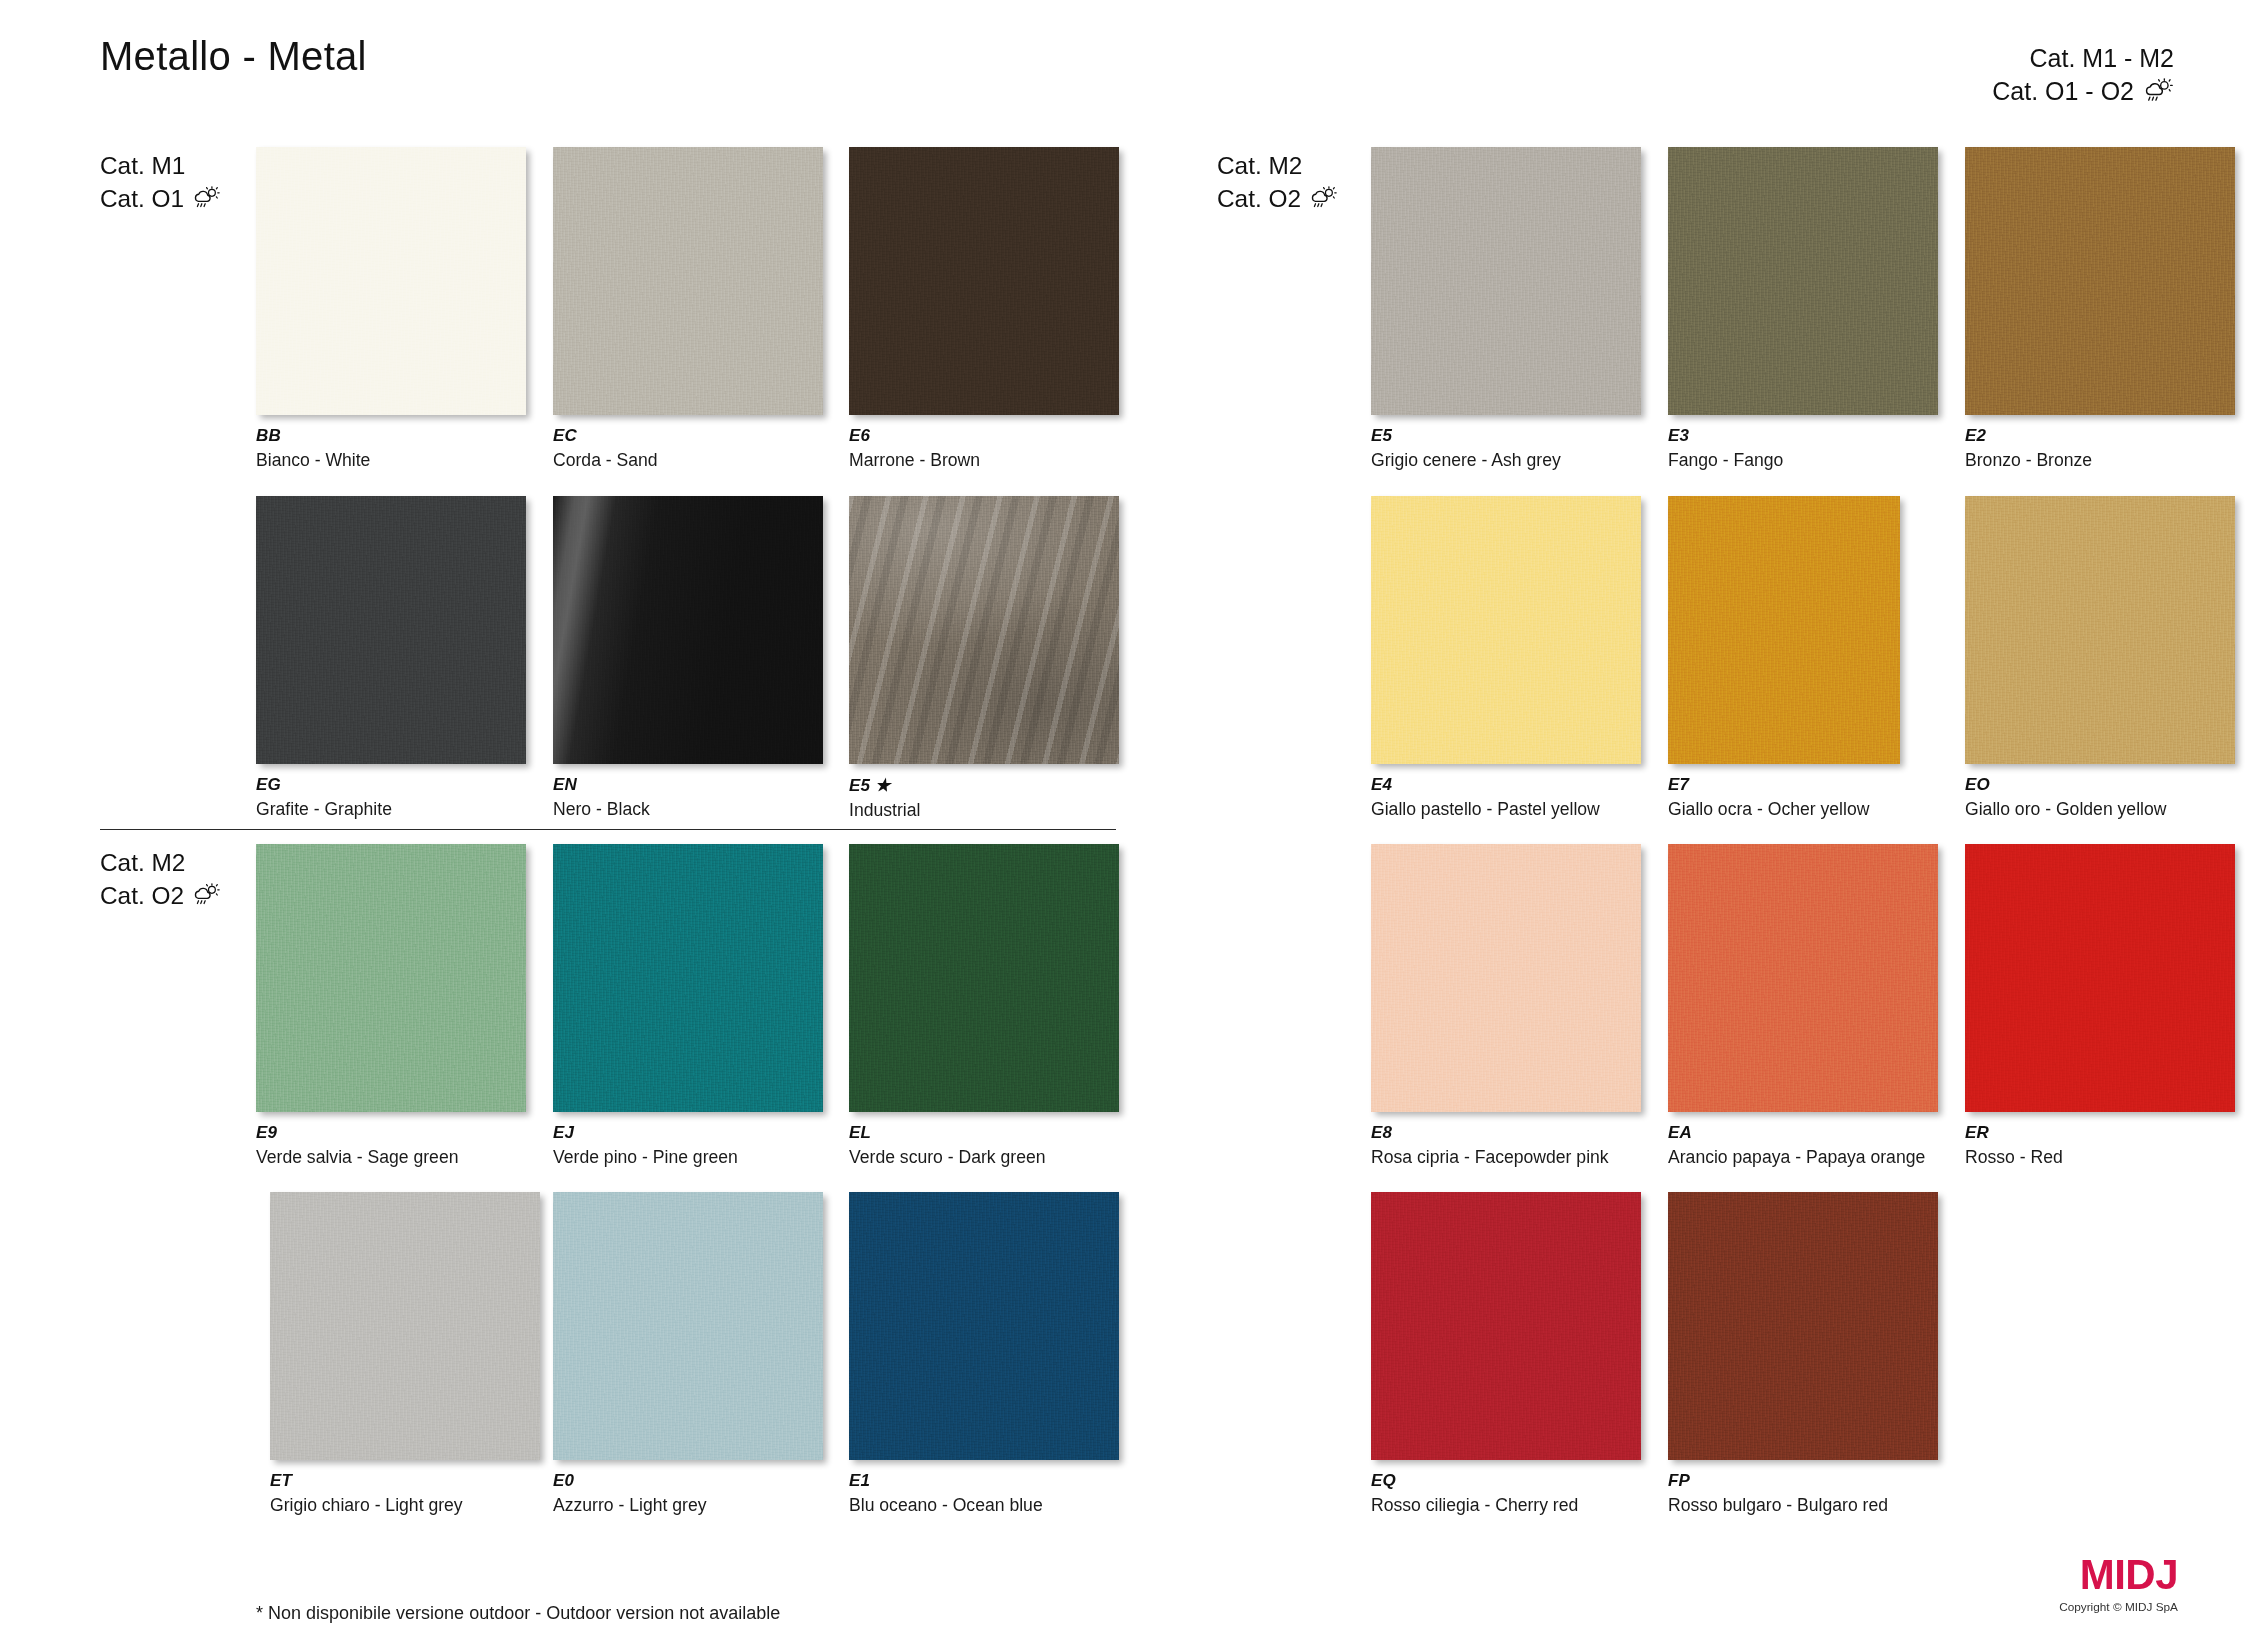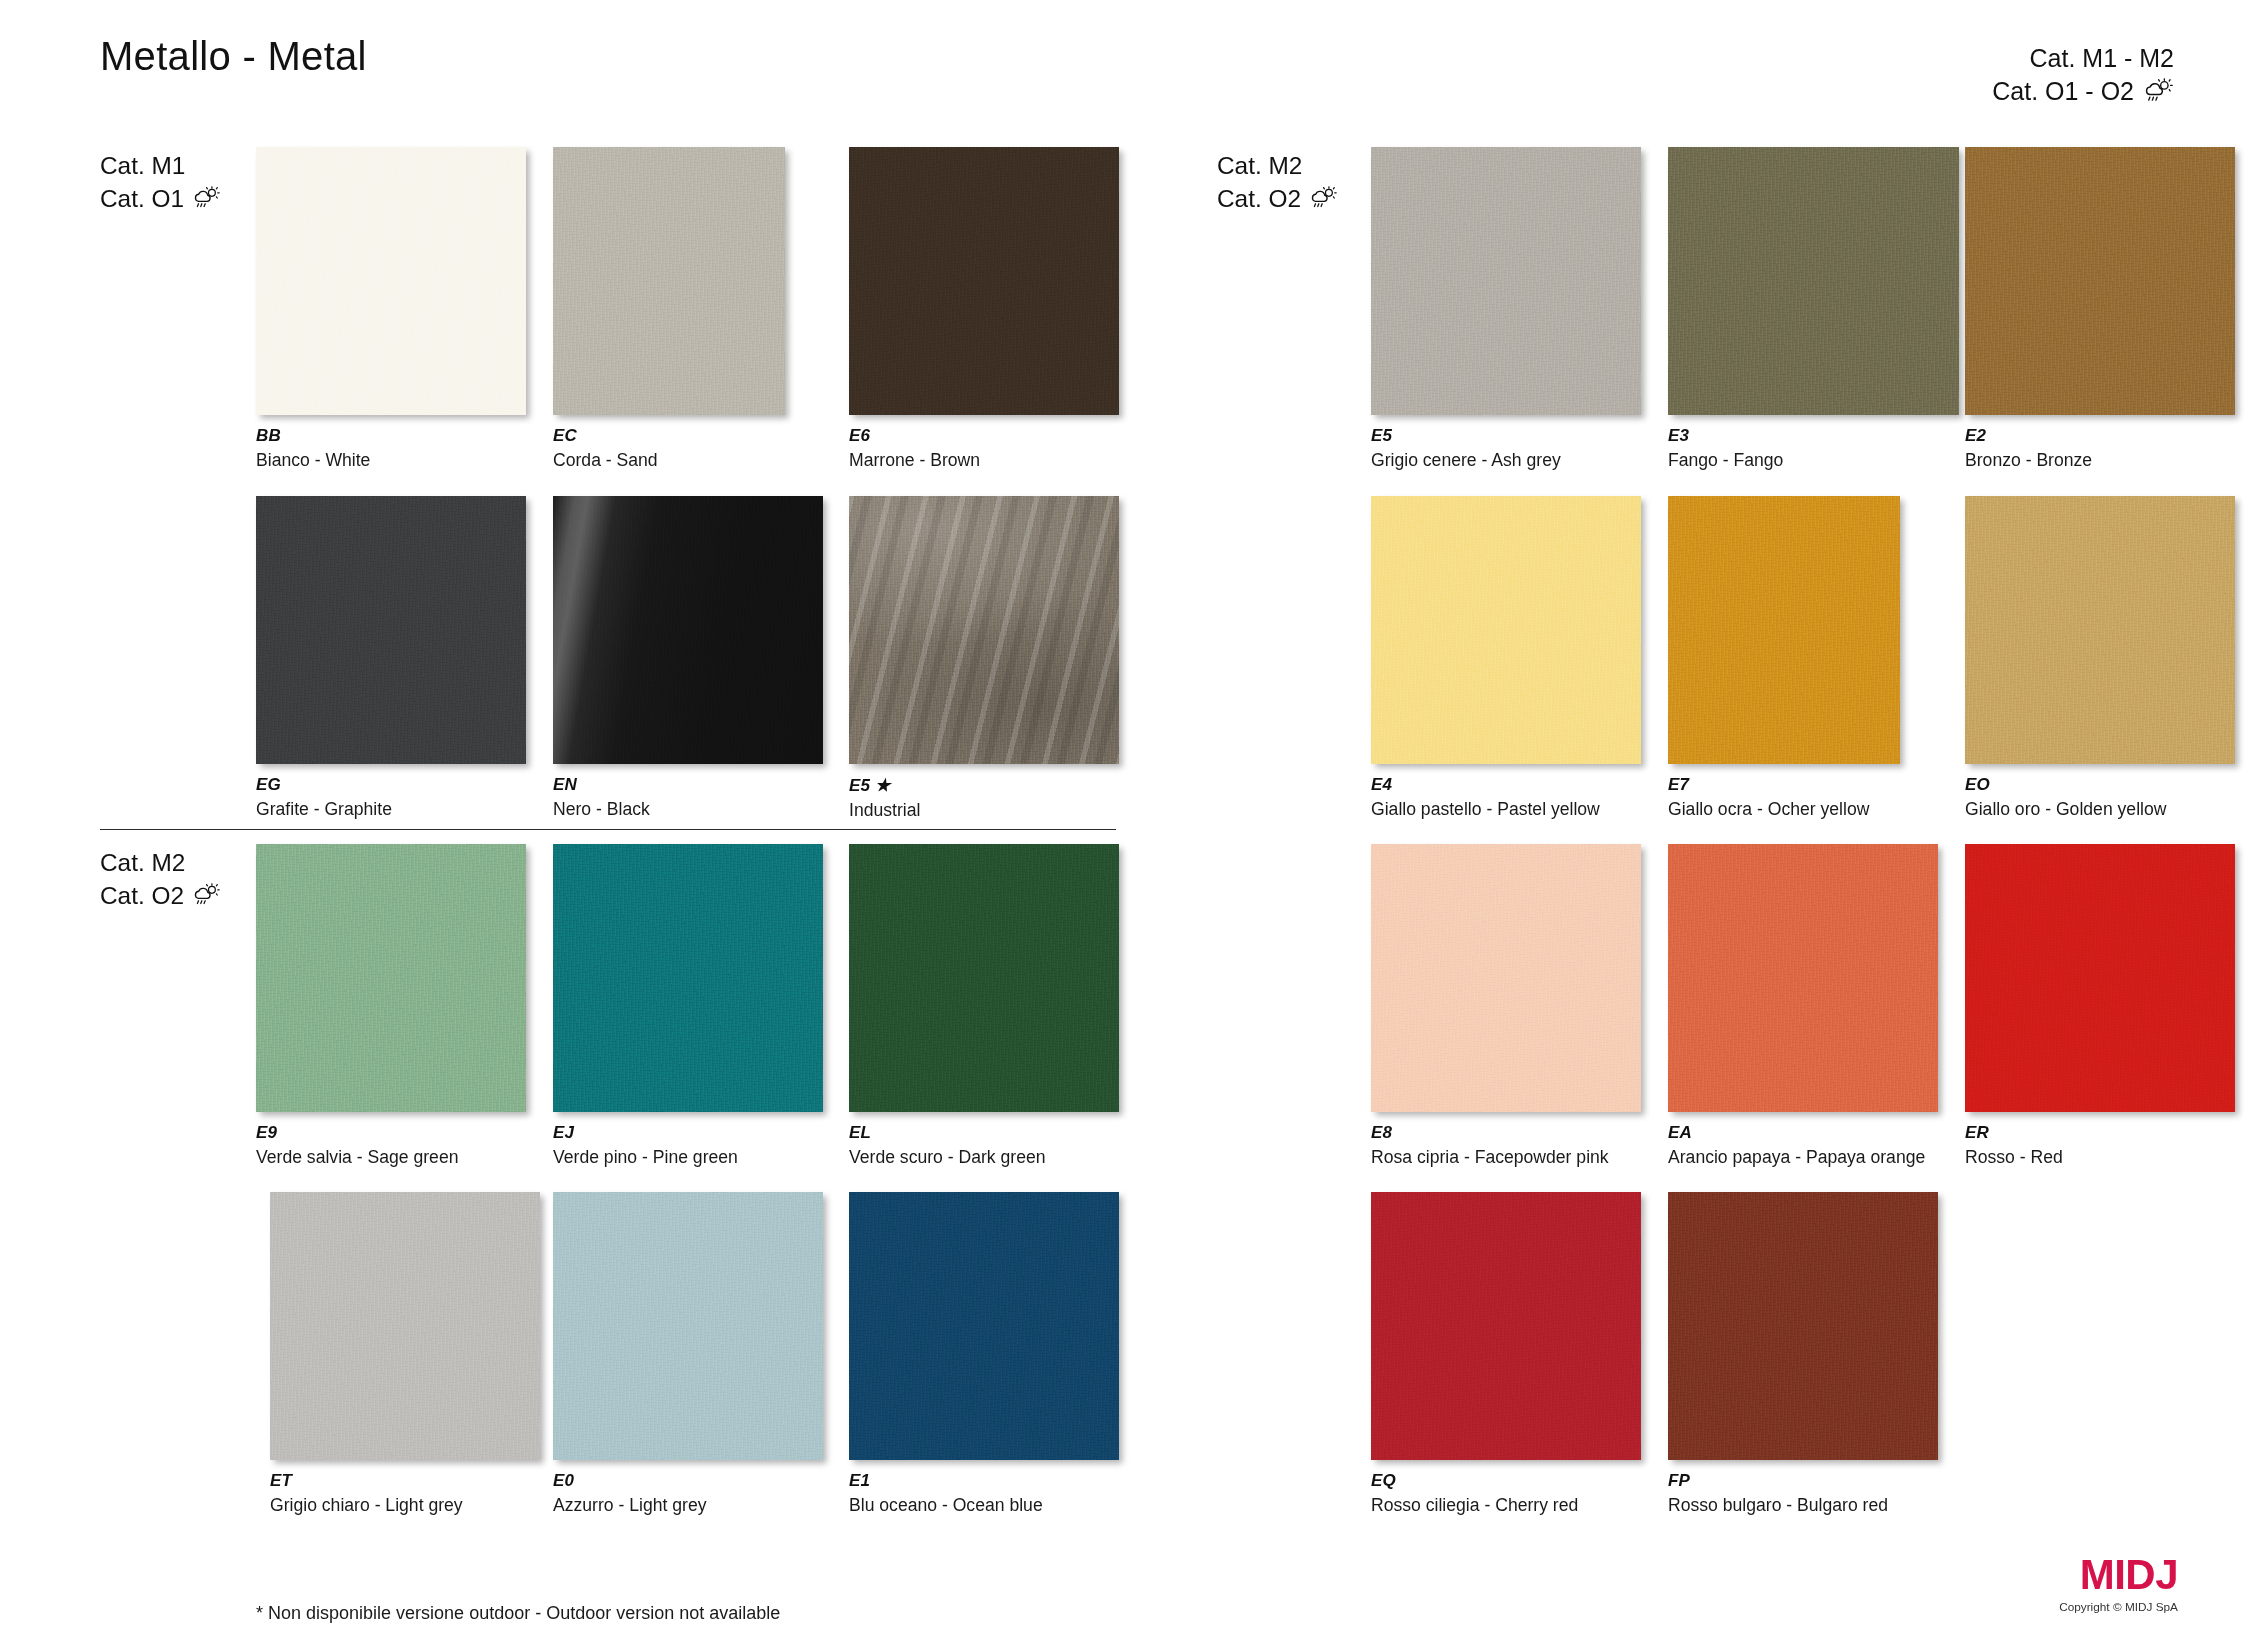--- a/index.html
+++ b/index.html
@@ -284,21 +284,21 @@
 
 <div id="grid-left">
     <div class="swatch-cell" style="left: 256px; top: 147px; width: 270px;">
       <div class="swatch" style="background: rgb(248, 246, 236);">
         <div class="grain"></div>
         <div class="sheen"></div>
       </div>
       <div class="swatch-code">BB</div>
       <div class="swatch-name">Bianco - White</div>
     </div>
-    <div class="swatch-cell" style="left: 553px; top: 147px; width: 232px;">
+    <div class="swatch-cell" style="left: 553px; top: 147px; width: 270px;">
       <div class="swatch" style="background: rgb(185, 181, 170);">
         <div class="grain"></div>
         <div class="sheen"></div>
       </div>
       <div class="swatch-code">EC</div>
       <div class="swatch-name">Corda - Sand</div>
     </div>
     <div class="swatch-cell" style="left: 849px; top: 147px; width: 270px;">
       <div class="swatch" style="background: rgb(59, 46, 35);">
         <div class="grain"></div>
@@ -382,21 +382,21 @@
   </div>
 <div id="grid-right">
     <div class="swatch-cell" style="left: 1371px; top: 147px; width: 270px;">
       <div class="swatch" style="background: rgb(178, 173, 165);">
         <div class="grain"></div>
         <div class="sheen"></div>
       </div>
       <div class="swatch-code">E5</div>
       <div class="swatch-name">Grigio cenere - Ash grey</div>
     </div>
-    <div class="swatch-cell" style="left: 1668px; top: 147px; width: 291px;">
+    <div class="swatch-cell" style="left: 1668px; top: 147px; width: 270px;">
       <div class="swatch" style="background: rgb(110, 106, 78);">
         <div class="grain"></div>
         <div class="sheen"></div>
       </div>
       <div class="swatch-code">E3</div>
       <div class="swatch-name">Fango - Fango</div>
     </div>
     <div class="swatch-cell" style="left: 1965px; top: 147px; width: 270px;">
       <div class="swatch" style="background: rgb(147, 107, 52);">
         <div class="grain"></div>

